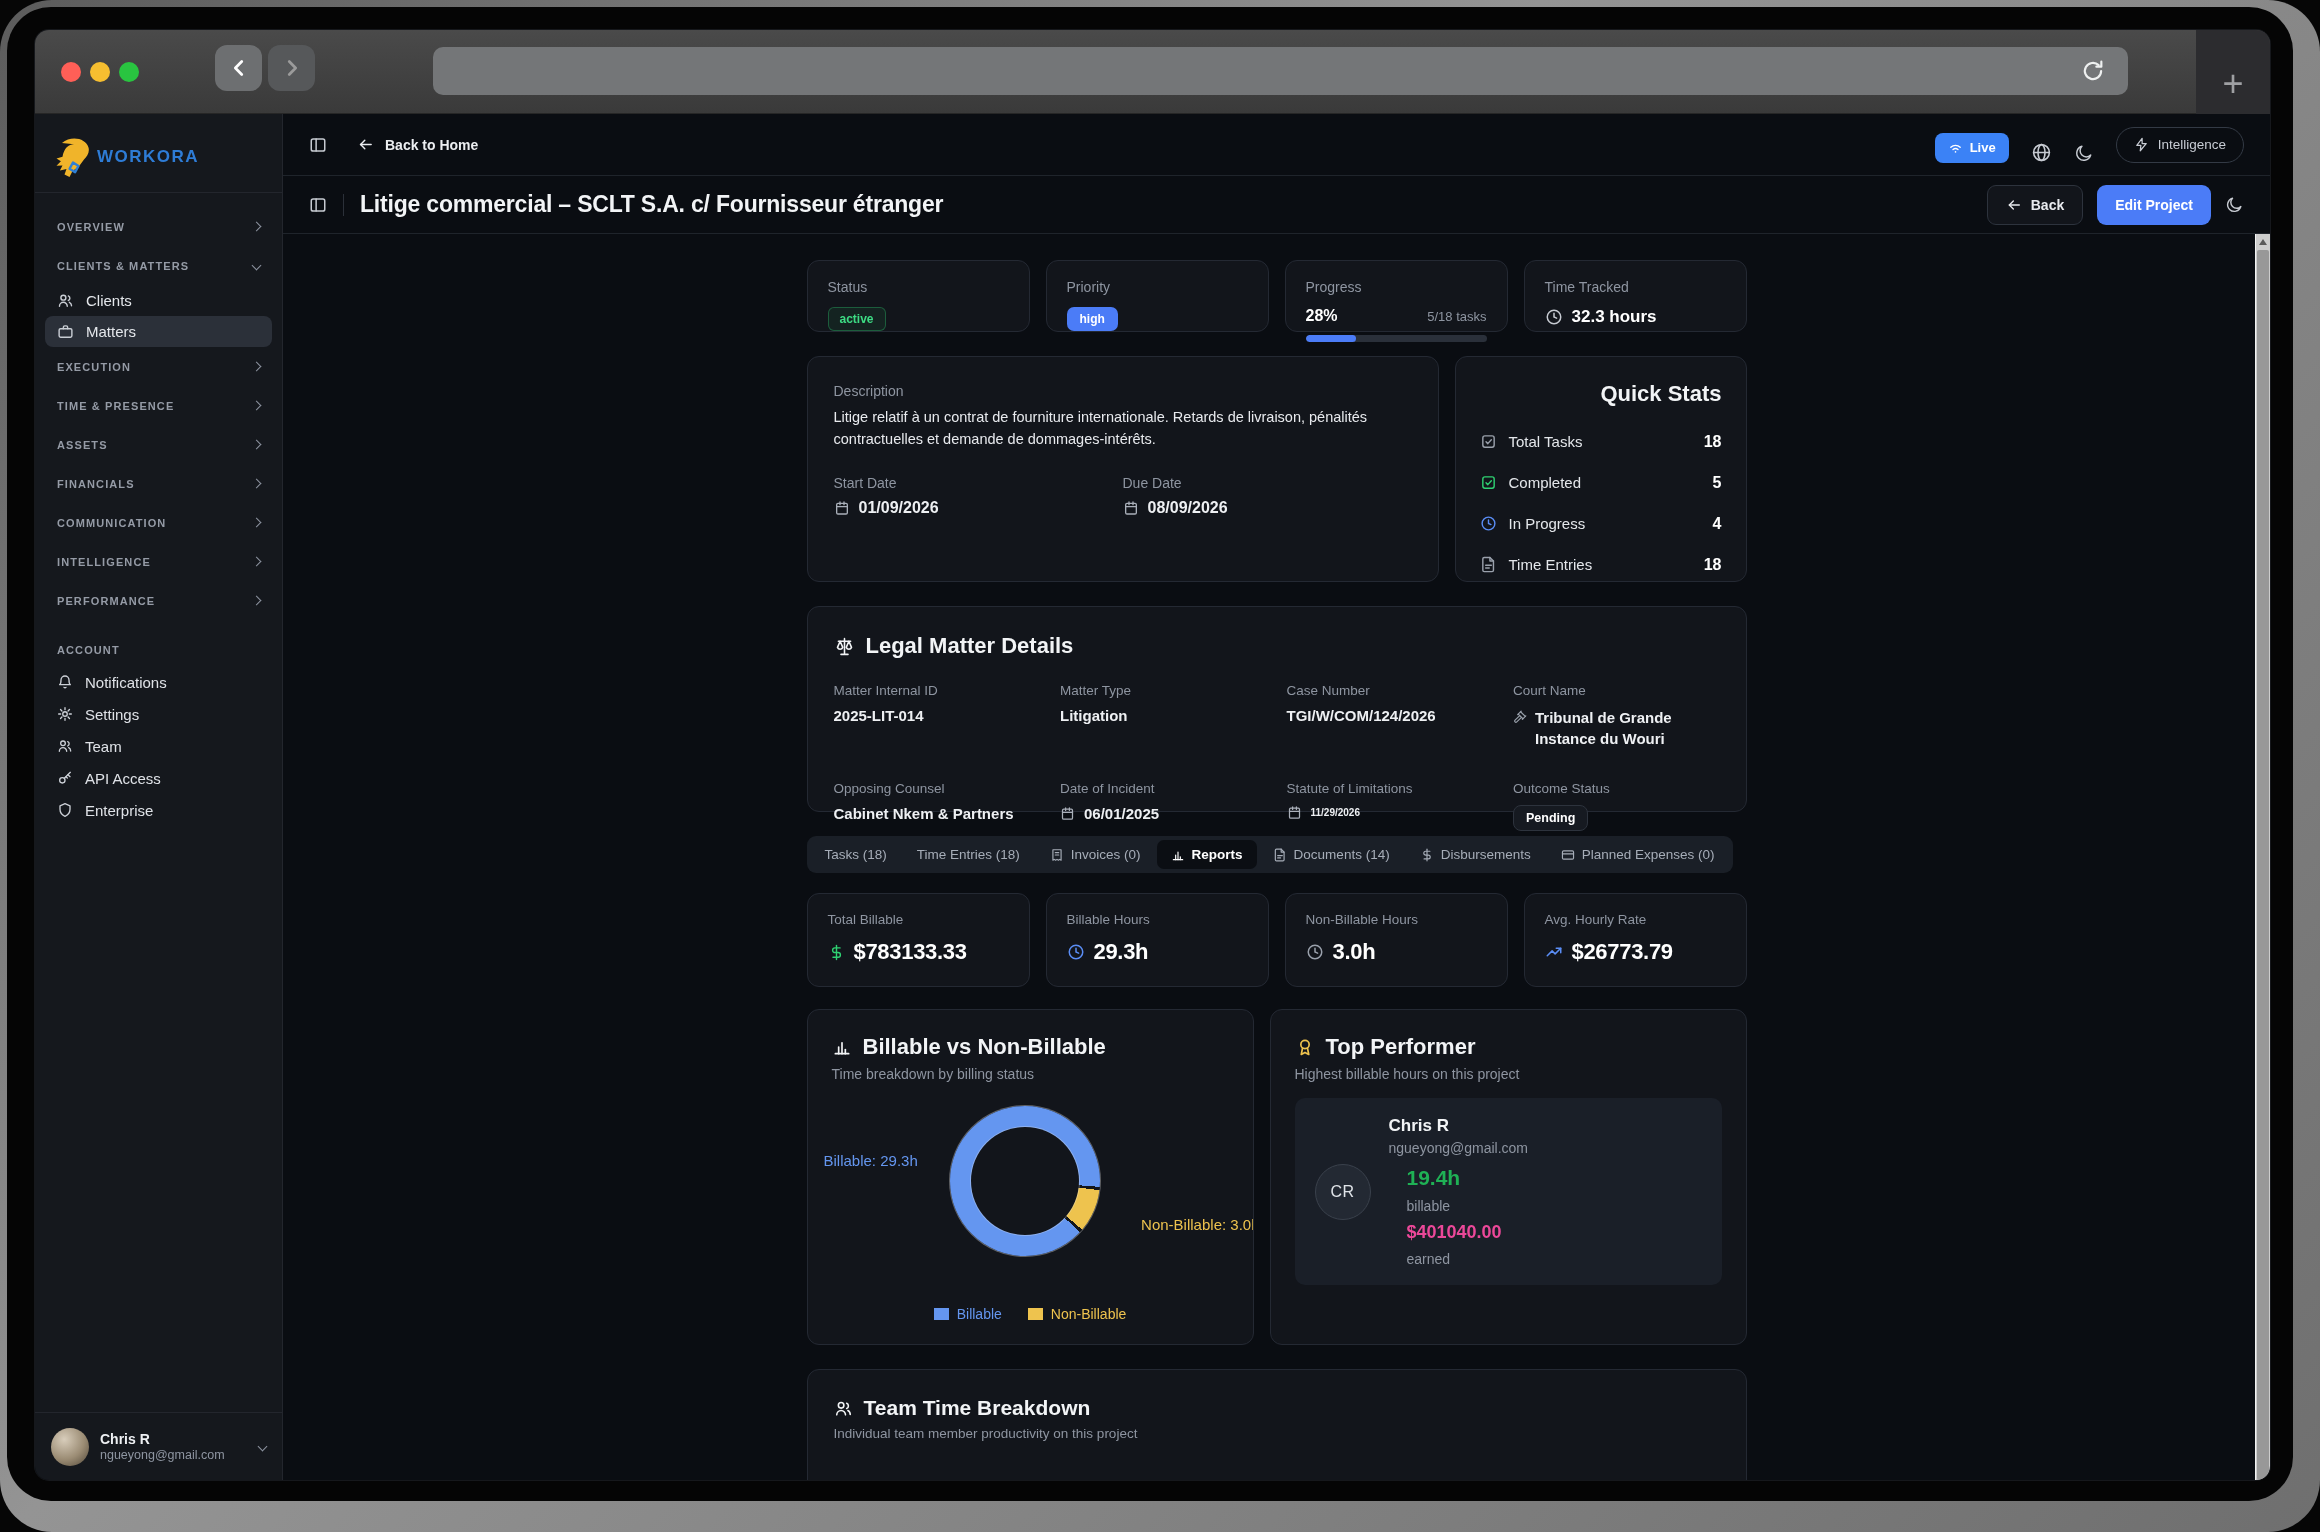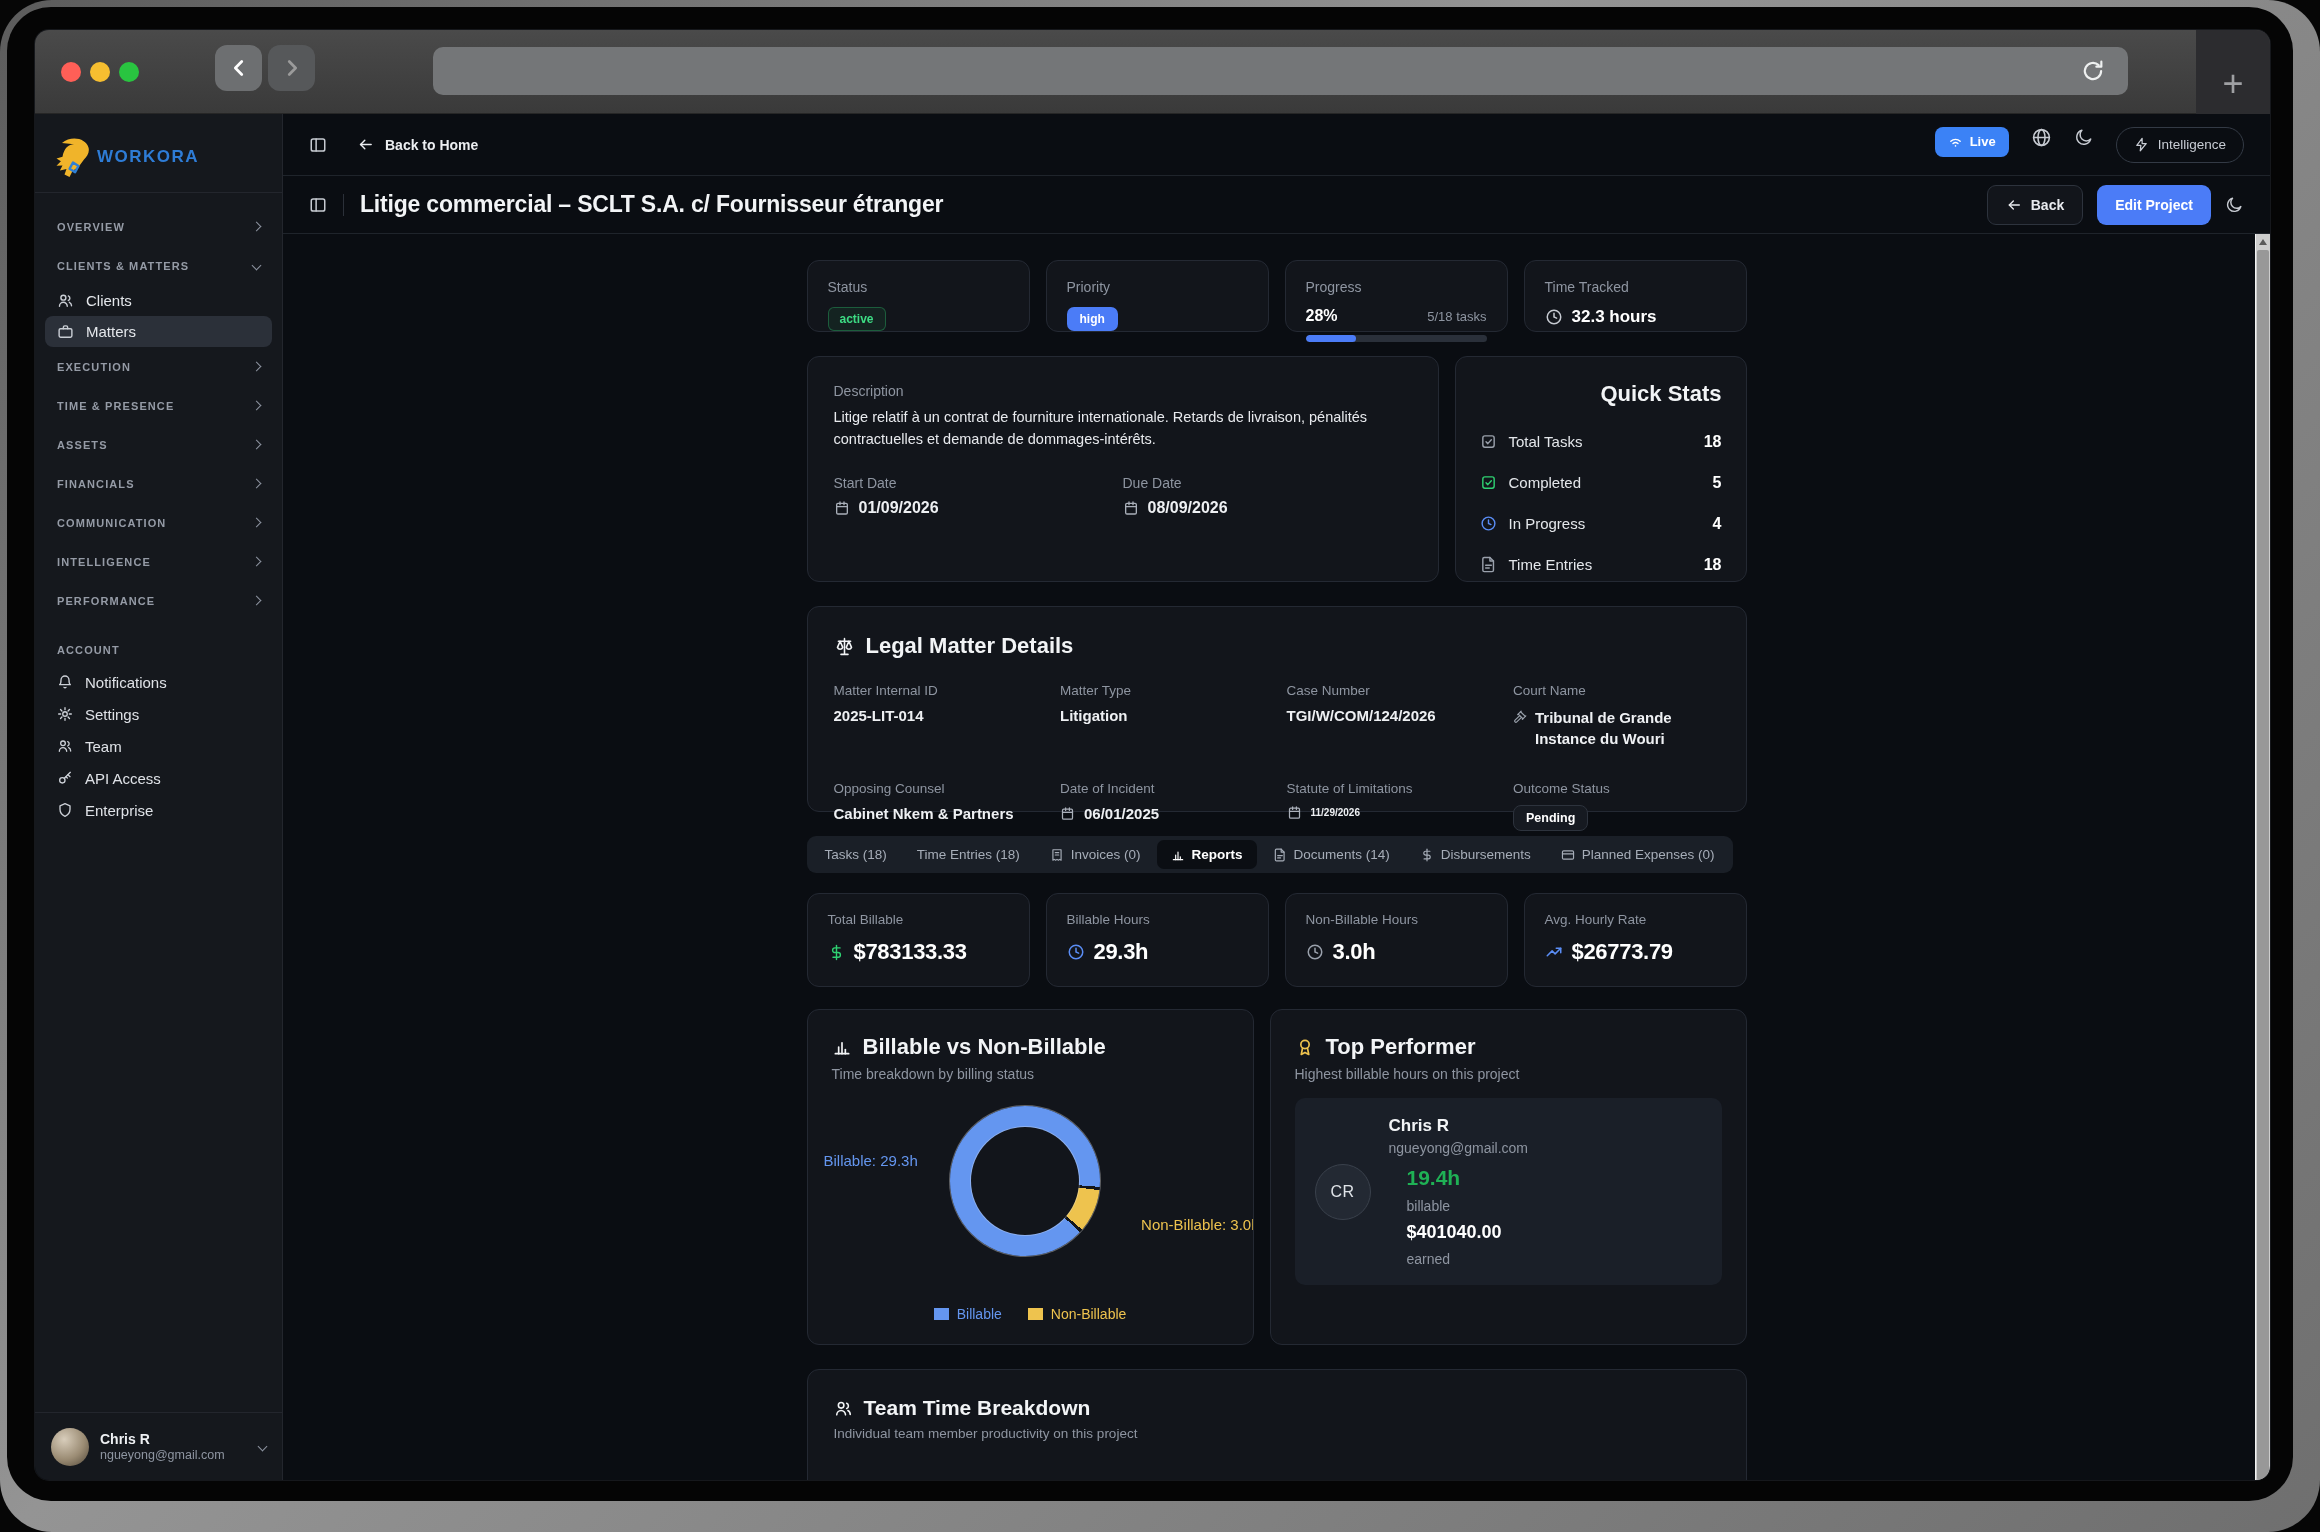--- a/index.html
+++ b/index.html
@@ -43,21 +43,21 @@
   .userblock{position:absolute;bottom:0;left:0;right:0;border-top:1px solid #23262d;height:68px;display:flex;align-items:center;gap:11px;padding:0 16px;cursor:pointer;}
   .avatar{width:38px;height:38px;border-radius:50%;background:radial-gradient(circle at 35% 30%,#d8cdbb,#9b8c74 55%,#4e4436);flex:0 0 38px;}
   .uname{font-size:14px;font-weight:bold;color:#eef0f3;line-height:1.25;}
   .uemail{font-size:12.5px;color:#8e95a1;}
   .userblock .chev{margin-left:auto;}
 
   .main{flex:1;position:relative;display:flex;flex-direction:column;min-width:0;background:#0a0d12;}
   .topbar{flex:0 0 62px;height:62px;border-bottom:1px solid #1f242b;display:flex;align-items:center;padding:0 26px;}
   .icbtn{background:none;border:none;color:#c6cad1;display:flex;align-items:center;padding:0;cursor:pointer;}
   .backhome{display:flex;align-items:center;gap:11px;color:#eceef1;font-size:14px;font-weight:bold;margin-left:24px;background:none;border:none;cursor:pointer;}
-  .topbar-right{margin-left:auto;display:flex;align-items:flex-start;gap:22px;}
+  .topbar-right{margin-left:auto;display:flex;align-items:flex-end;gap:22px;}
   .live{display:flex;align-items:center;gap:7px;background:#3b82f6;color:#fff;font-size:13px;font-weight:bold;height:30px;padding:0 13px;border-radius:8px;border:none;cursor:pointer;}
   .intel{display:flex;align-items:center;gap:9px;height:36px;padding:0 17px;border:1px solid #333a45;border-radius:18px;color:#c8ccd4;font-size:13.5px;background:none;cursor:pointer;}
 
   .matterbar{flex:0 0 58px;height:58px;border-bottom:1px solid #1f242b;display:flex;align-items:center;padding:0 26px;gap:16px;}
   .vdiv{width:1px;height:22px;background:#2b3039;}
   .mtitle{font-size:23px;font-weight:bold;color:#f2f4f6;letter-spacing:-0.2px;margin:0;}
   .matter-right{margin-left:auto;display:flex;align-items:center;gap:14px;}
   .btn-ghost{display:flex;align-items:center;gap:9px;height:40px;padding:0 18px;border:1px solid #2d333d;border-radius:9px;background:#12151b;color:#e8eaee;font-size:14px;font-weight:bold;cursor:pointer;}
   .btn-primary{height:40px;padding:0 18px;border:none;border-radius:9px;background:#4b7cf7;color:#fff;font-size:14px;font-weight:bold;cursor:pointer;}
 
@@ -125,21 +125,21 @@
   .sw{width:15px;height:12px;display:inline-block;}
 
   .perf-card{height:336px;padding:24px;}
   .profile{margin-top:16px;background:#1a1f28;border-radius:10px;padding:18px 20px;display:flex;gap:18px;align-items:center;}
   .pavatar{width:56px;height:56px;border-radius:50%;border:1px solid #3a414c;background:#232933;display:flex;align-items:center;justify-content:center;font-size:16px;color:#dfe3e8;letter-spacing:.5px;flex:0 0 56px;}
   .pname{font-size:17px;font-weight:bold;color:#f2f4f6;}
   .pemail{font-size:14px;color:#8e95a1;margin:4px 0 10px;}
   .pstat{display:flex;align-items:baseline;gap:8px;flex-direction:column;}
   .phours{font-size:21px;font-weight:bold;color:#1fb155;}
   .psmall{font-size:14px;color:#8e95a1;}
-  .pearned{font-size:18px;font-weight:bold;color:#ffffff;margin-left:18px;}
+  .pearned{font-size:18px;font-weight:bold;color:#ec4899;margin-left:18px;}
 
   .team-card{margin-top:24px;padding:26px;height:170px;}
 
   
   .sbar{position:absolute;top:120px;right:0;bottom:0;width:15px;background:#cdcdcd;border-left:1px solid #f2f2f2;}
   .sarrow{height:16px;display:flex;align-items:center;justify-content:center;}
   .tri{width:0;height:0;border-left:4px solid transparent;border-right:4px solid transparent;border-bottom:6px solid #5a5a5a;}
   .sthumb{position:absolute;top:16px;left:1px;right:1px;bottom:0;background:#989898;border-radius:2px;}
 
   .ic{display:inline-block;vertical-align:middle;flex:none;}

